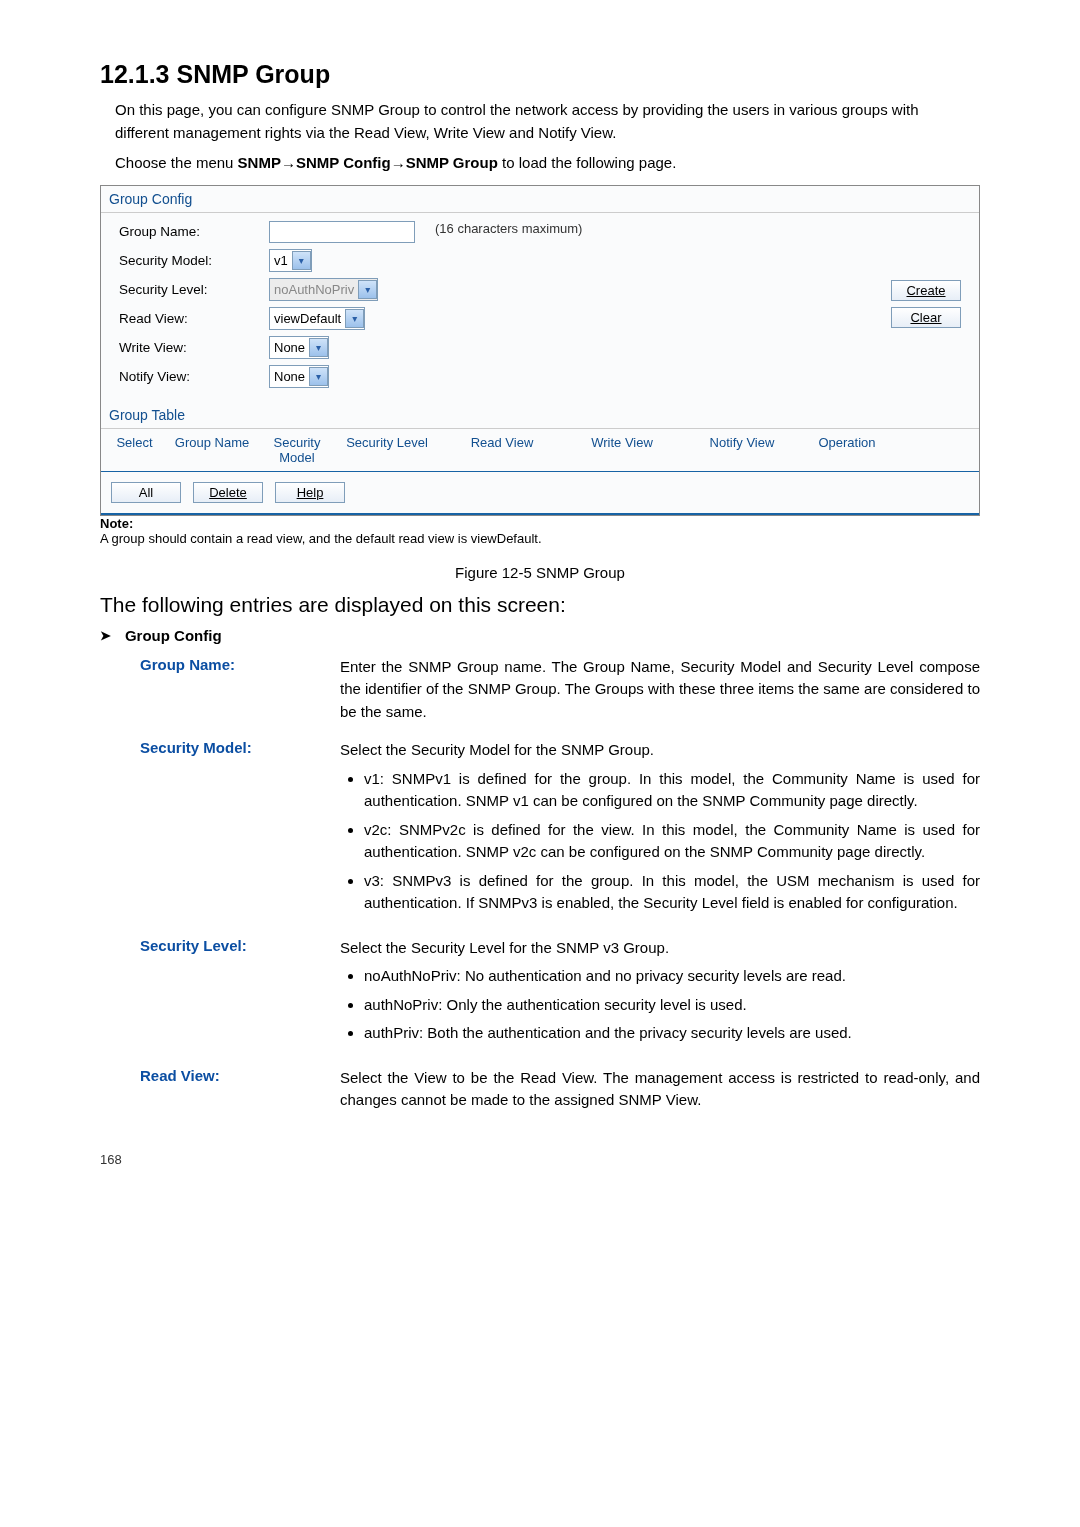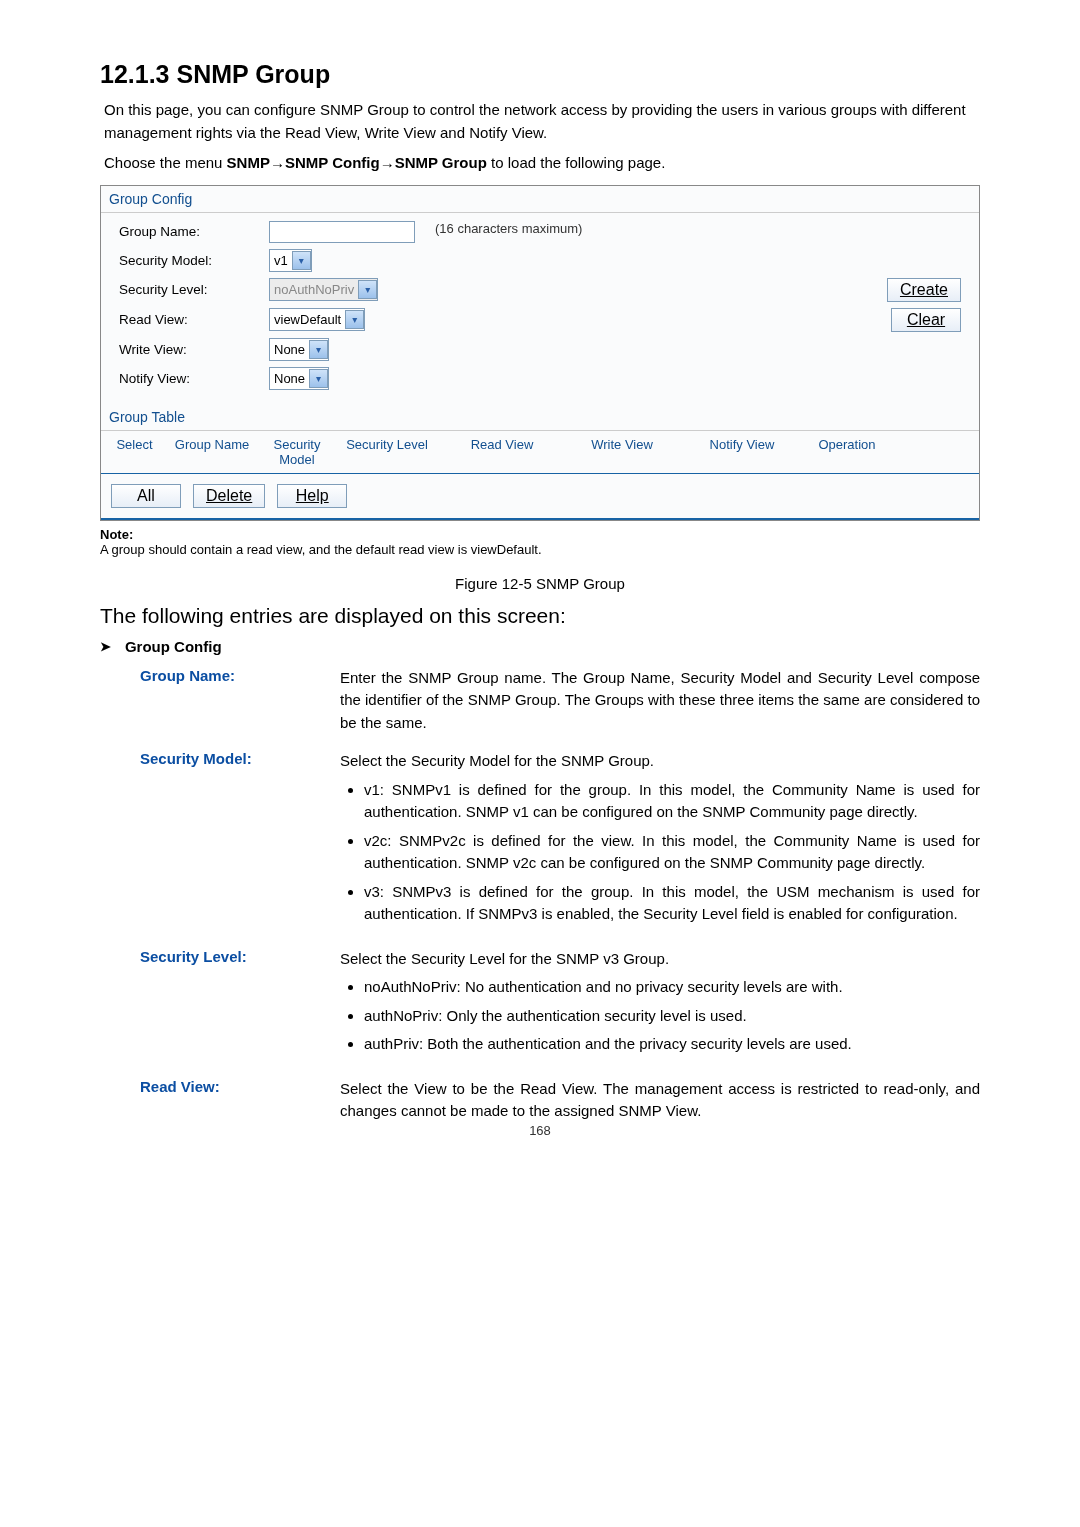--- a/index.html
+++ b/index.html
@@ -11,21 +11,21 @@
     background: #fff;
     width: 880px;
   }
   h2 {
     font-size: 25px;
     font-weight: bold;
     margin: 0 0 10px 0;
   }
   p.intro {
     line-height: 1.5;
-    margin: 8px 4px;
+    margin: 8px 15px;
   }
   .bold { font-weight: bold; }
   .panel {
     border: 1px solid #888;
     background: #fafbfc;
     margin: 10px 0 0 0;
   }
   .panel-head {
     color: #124f8f;
     font-size: 14px;
@@ -70,21 +70,21 @@
     align-items: center;
     justify-content: center;
     color: #2a5fa7;
     font-size: 10px;
   }
   .btn {
     display: inline-block;
     border: 1px solid #7f9db9;
     background: linear-gradient(#fff,#e7eef7);
     padding: 2px 12px;
-    font-size: 16px;
+    font-size: 13px;
     text-align: center;
     text-decoration: underline;
     color: #000;
     min-width: 44px;
     cursor: pointer;
   }
   .btn.noul { text-decoration: none; }
   .rightbtns {
     grid-row: 3 / span 2;
     grid-column: 3;
@@ -109,21 +109,21 @@
     border-bottom: 1px solid #1763a5;
   }
   .thead-row span { text-align: center; }
   .table-footer {
     display: flex;
     justify-content: flex-start;
     gap: 12px;
     padding: 10px;
     border-bottom: 2px solid #1763a5;
   }
-  .note-block { margin-top: 6px; font-size: 13px; }
+  .note-block { font-size: 13px; }
   .note-block .nt { font-weight: bold; }
   .figcap {
     text-align: center;
     font-size: 15px;
     margin: 18px 0 12px 0;
   }
   .entriesLine { margin: 8px 0 10px 0; font-size: 21px; }
   .entry-sec-head {
     display: flex;
     align-items: center;
@@ -146,22 +146,23 @@
     color: #0b4ea2;
   }
   .def { line-height: 1.5; text-align: justify; }
   .def ul {
     list-style: disc;
     margin: 6px 0 0 0;
     padding-left: 24px;
   }
   .def li { margin-bottom: 6px; }
   .pgnum {
-    text-align: center;
-    font-size: 13px;
+    text-align: left;
+    font-size: 13px;
+    margin-top: 40px;
     color: #333;
   }
 </style>
 </head>
 <body>
 
 <h2>12.1.3  SNMP Group</h2>
 
 <p class="intro">On this page, you can configure SNMP Group to control the network access by providing the users in various groups with different management rights via the Read View, Write View and Notify View.</p>
 
@@ -272,21 +273,21 @@
       <li>v1: SNMPv1 is defined for the group. In this model, the Community Name is used for authentication. SNMP v1 can be configured on the SNMP Community page directly.</li>
       <li>v2c: SNMPv2c is defined for the view. In this model, the Community Name is used for authentication. SNMP v2c can be configured on the SNMP Community page directly.</li>
       <li>v3: SNMPv3 is defined for the group. In this model, the USM mechanism is used for authentication. If SNMPv3 is enabled, the Security Level field is enabled for configuration.</li>
     </ul>
   </div>
 
   <div class="term">Security Level:</div>
   <div class="def">
     <span>Select the Security Level for the SNMP v3 Group.</span>
     <ul>
-      <li>noAuthNoPriv: No authentication and no privacy security levels are with.</li>
+      <li>noAuthNoPriv: No authentication and no privacy security levels are read.</li>
       <li>authNoPriv: Only the authentication security level is used.</li>
       <li>authPriv: Both the authentication and the privacy security levels are used.</li>
     </ul>
   </div>
 
   <div class="term">Read View:</div>
   <div class="def">Select the View to be the Read View. The management access is restricted to read-only, and changes cannot be made to the assigned SNMP View.</div>
 </div>
 
 <div class="pgnum">168</div>

